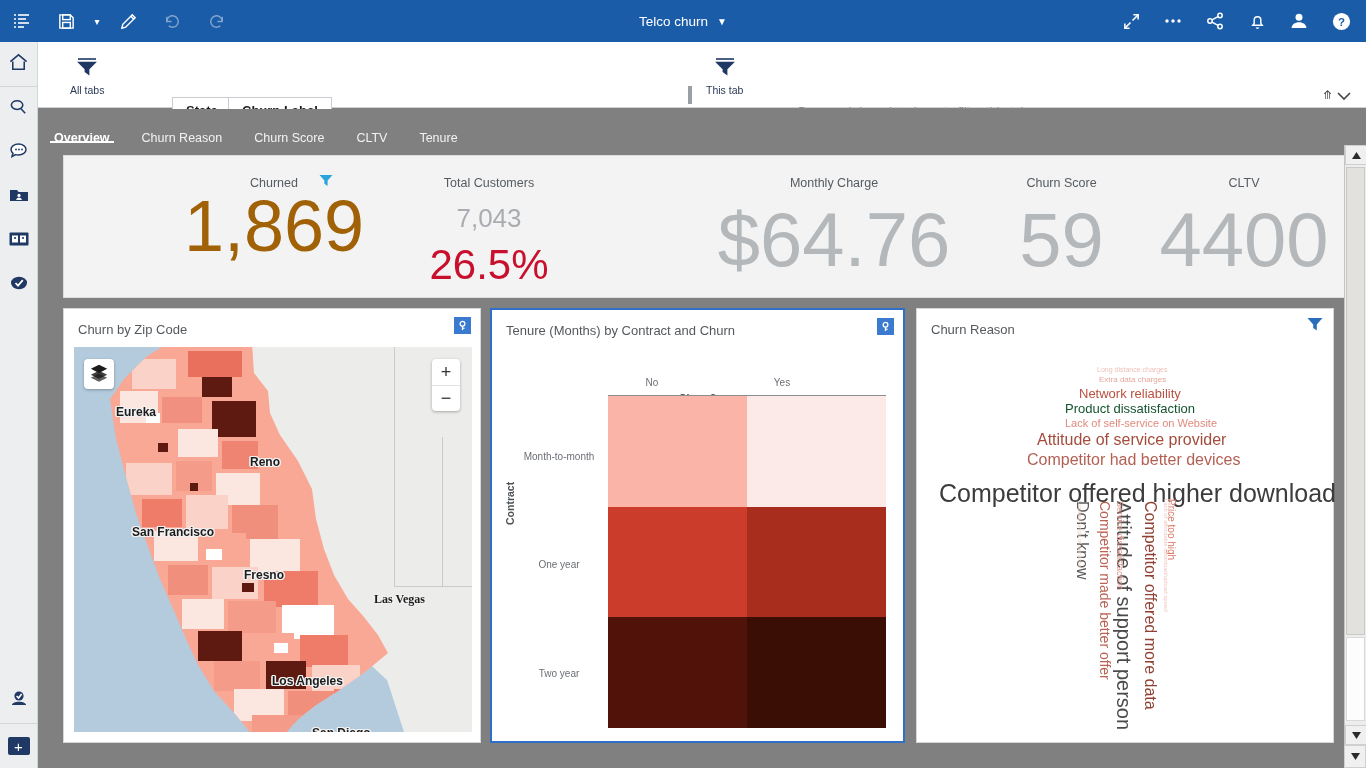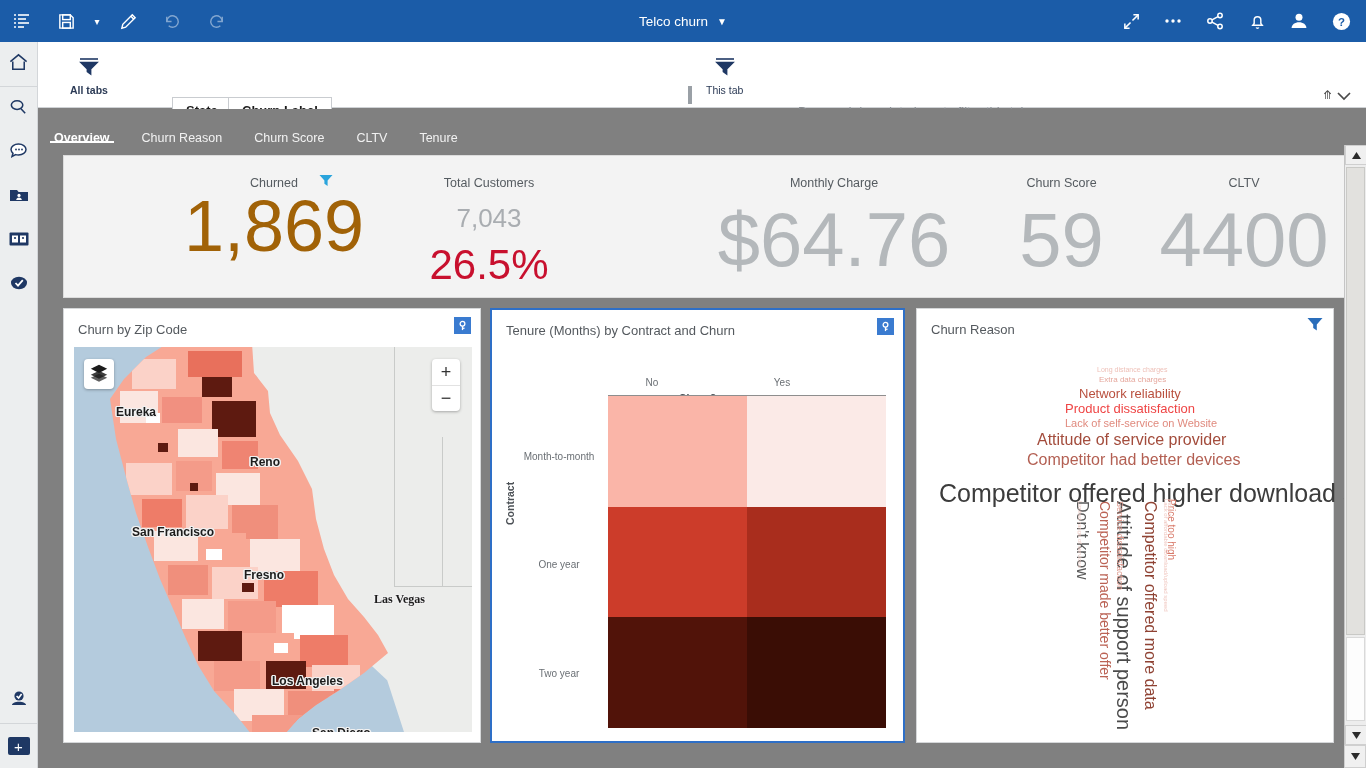--- a/index.html
+++ b/index.html
@@ -47,21 +47,21 @@
     font-size:15px; line-height:1; border-radius:2px;
   }
 
   
   .filterbar {
     position:absolute; left:38px; top:42px; width:1328px; height:66px;
     background:#ffffff; border-bottom:1px solid #cfd2d5;
   }
   .ffunnel { position:absolute; display:flex; flex-direction:column; align-items:center; color:#1f3864; }
   .ffunnel .lab { font-size:10.5px; margin-top:3px; color:#2b3a55; white-space:nowrap; }
-  .f-alltabs { left:32px; top:13px;font-weight:bold; }
+  .f-alltabs { left:32px; top:13px; }
   .f-thistab { left:668px; top:13px; }
   .pill {
     position:absolute; height:27px; border:1px solid #c9ccd0; background:#fff;
     display:flex; align-items:center; padding:0 13px; font-size:13px; color:#1a1a1a; font-weight:bold;
     top:55px;
   }
   .pill.p1 { left:134px; }
   .pill.p2 { left:190px; }
   .drop-handle { position:absolute; left:650px; top:44px; width:4px; height:18px; background:#9aa0a6; }
   .dragtext {
@@ -612,21 +612,21 @@
       <div class="panel-filtericon">
         <svg width="16" height="15" viewBox="0 0 16 15" fill="#2a6ebb">
           <polygon points="0.5,1 15.5,1 9.8,7.4 9.8,13.5 6.2,11 6.2,7.4"></polygon>
         </svg>
       </div>
       <div class="wc">
           <span class="w" style="left: 22px; top: 140px; font-size: 25px; color: rgb(60, 60, 60);">Competitor offered higher download speeds</span>
           <span class="w" style="left: 110px; top: 112px; font-size: 16px; color: rgb(179, 95, 82);">Competitor had better devices</span>
           <span class="w" style="left: 120px; top: 92px; font-size: 16px; color: rgb(163, 76, 60);">Attitude of service provider</span>
           <span class="w" style="left: 148px; top: 78px; font-size: 11px; color: rgb(224, 138, 126);">Lack of self-service on Website</span>
-          <span class="w" style="left: 148px; top: 62px; font-size: 13px; color: #ef4444;">Product dissatisfaction</span>
+          <span class="w" style="left: 148px; top: 62px; font-size: 13px; color: #14532d;">Product dissatisfaction</span>
           <span class="w" style="left: 162px; top: 47px; font-size: 13px; color: rgb(185, 80, 62); text-align: center;">Network reliability</span>
           <span class="w" style="left: 182px; top: 36px; font-size: 8px; color: rgb(230, 167, 157);">Extra data charges</span>
           <span class="w" style="left: 180px; top: 27px; font-size: 7px; color: rgb(238, 192, 184);">Long distance charges</span>
           <span class="w wv" style="left: 218px; top: 162px; font-size: 20px; color: rgb(75, 75, 75); transform: rotate(90deg);">Attitude of support person</span>
           <span class="w wv" style="left: 242px; top: 162px; font-size: 16px; color: rgb(143, 66, 51); transform: rotate(90deg);">Competitor offered more data</span>
           <span class="w wv" style="left: 196px; top: 162px; font-size: 14px; color: rgb(187, 99, 85); transform: rotate(90deg);">Competitor made better offer</span>
           <span class="w wv" style="left: 174px; top: 162px; font-size: 16px; color: rgb(90, 90, 90); transform: rotate(90deg);">Don't know</span>
           <span class="w wv" style="left: 260px; top: 160px; font-size: 10px; color: rgb(216, 122, 106); transform: rotate(90deg);">Price too high</span>
           <span class="w wv" style="left: 208px; top: 162px; font-size: 9px; color: rgb(222, 150, 138); transform: rotate(90deg);">Service dissatisfaction</span>
           <span class="w wv" style="left: 252px; top: 160px; font-size: 6px; color: rgb(240, 200, 193); transform: rotate(90deg);">Lack of affordable download/upload speed</span>

